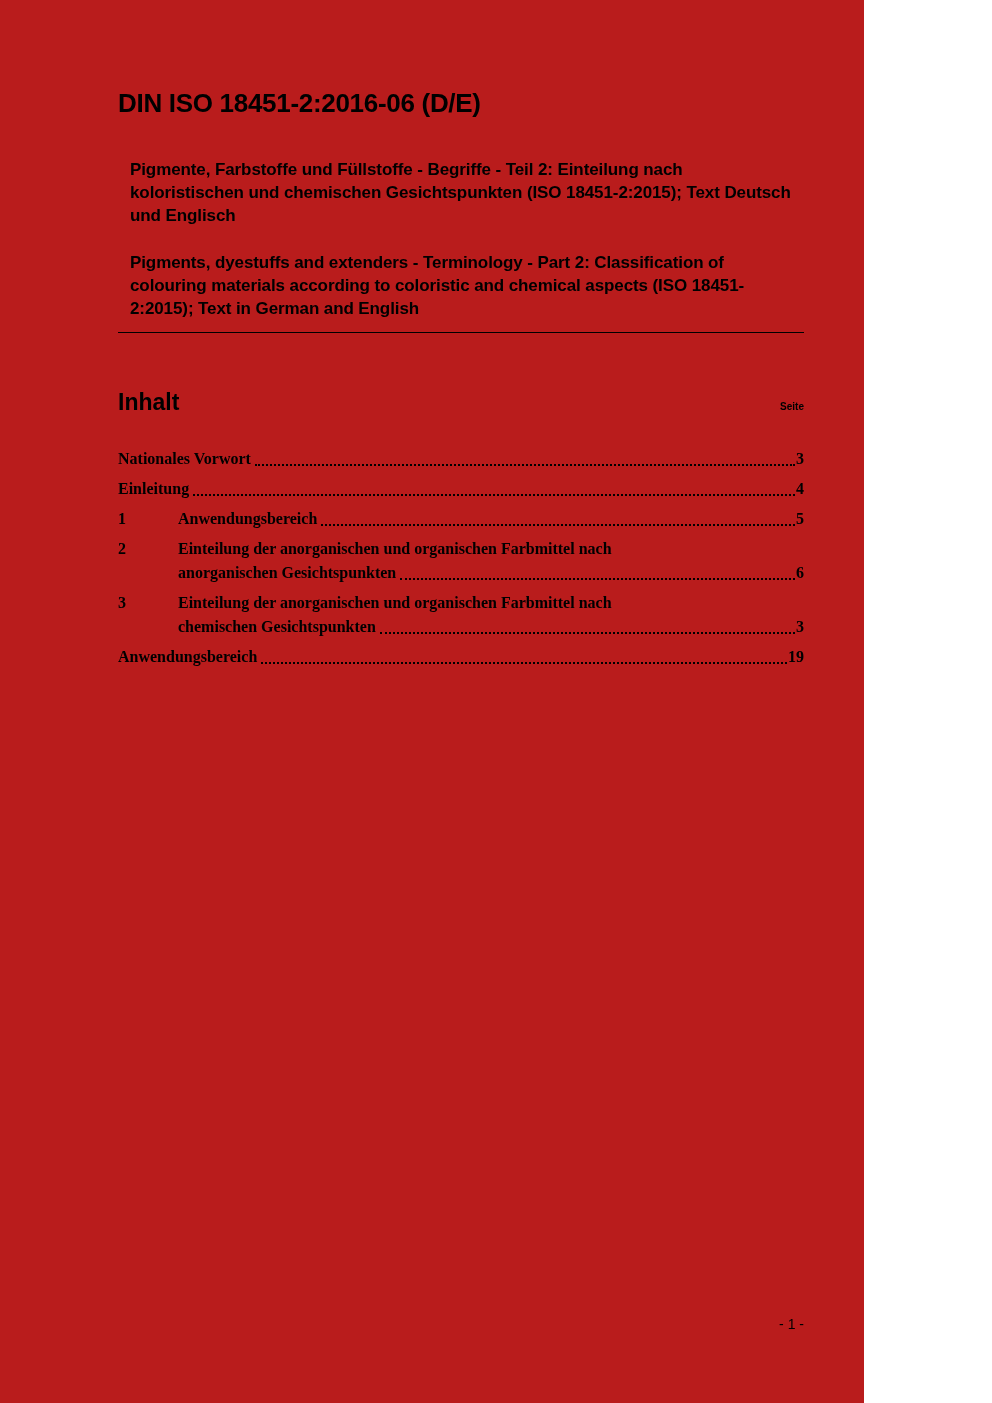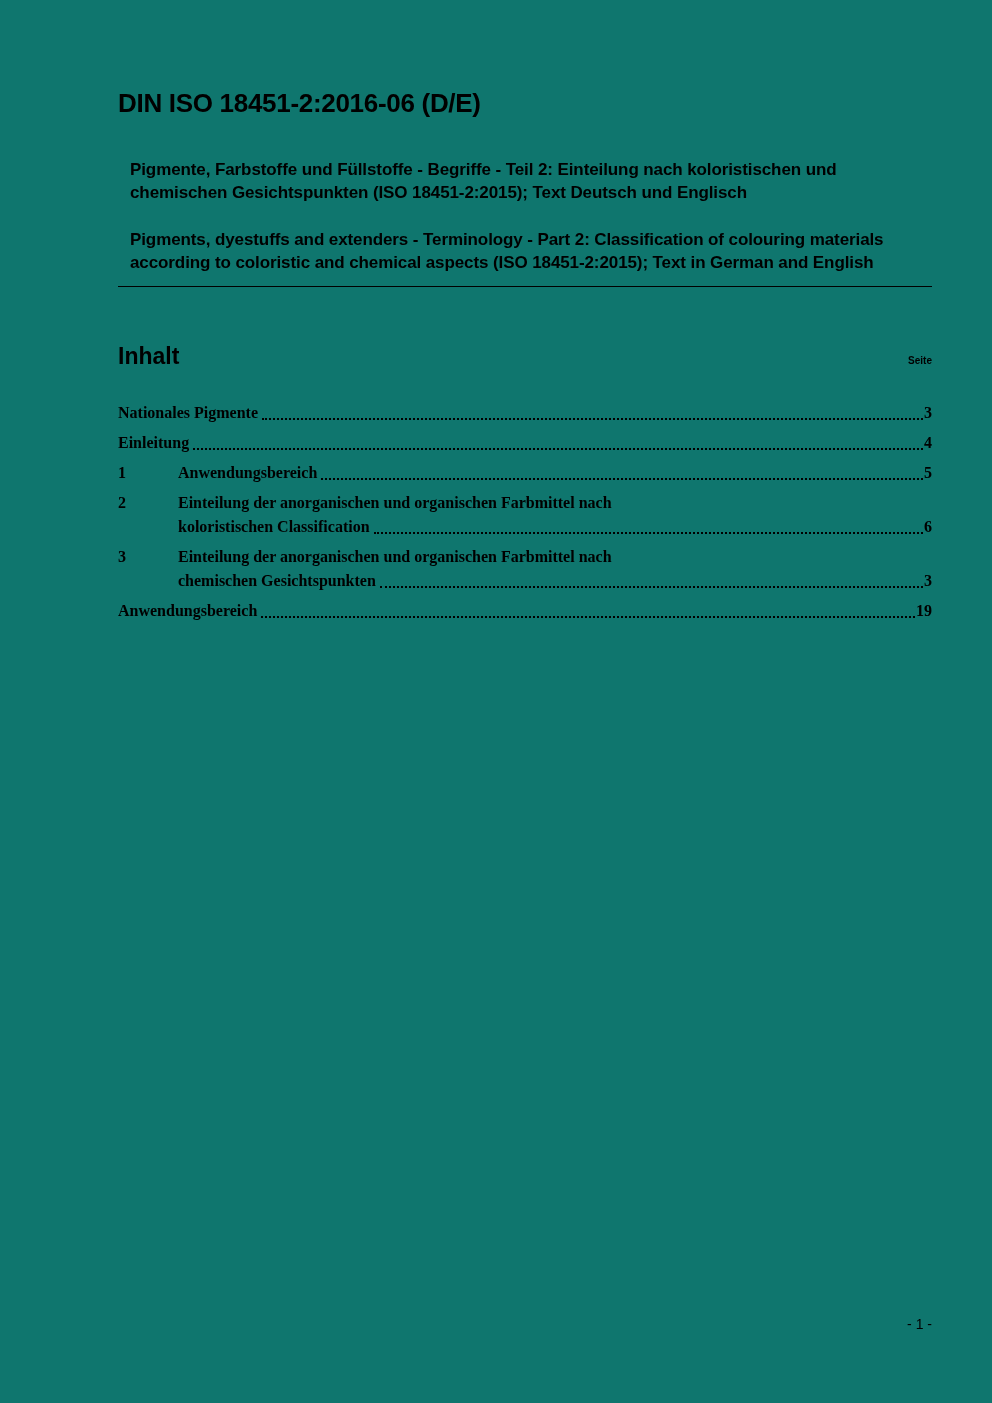--- a/index.html
+++ b/index.html
@@ -2,23 +2,23 @@
 <html><head>
 <meta charset="utf-8">
 <style>
   html, body {
     margin: 0;
     padding: 0;
     background: #ffffff;
   }
   .page {
     position: relative;
-    width: 992px;
+    width: 864px;
     height: 1403px;
-    background: #0f766e;
+    background: #b91c1c;
     color: #000000;
     box-sizing: border-box;
     overflow: hidden;
   }
   .content {
     position: absolute;
     left: 118px;
     right: 60px;
     top: 0;
   }
@@ -122,21 +122,21 @@
 
     <div class="toc-header">
       <h2 class="toc-heading">Inhalt</h2>
       <span class="page-col-label">Seite</span>
     </div>
 
     <div class="toc">
 
       <div class="toc-entry">
         <div class="toc-line">
-          <span class="toc-label">Nationales Pigmente</span>
+          <span class="toc-label">Nationales Vorwort</span>
           <span class="leader"></span>
           <span class="toc-page">3</span>
         </div>
       </div>
 
       <div class="toc-entry">
         <div class="toc-line">
           <span class="toc-label">Einleitung</span>
           <span class="leader"></span>
           <span class="toc-page">4</span>
@@ -152,21 +152,21 @@
         </div>
       </div>
 
       <div class="toc-entry">
         <div class="toc-line">
           <span class="toc-num">2</span>
           <span class="toc-label">Einteilung der anorganischen und organischen Farbmittel nach</span>
         </div>
         <div class="toc-line">
           <span class="toc-num"></span>
-          <span class="toc-label">koloristischen Classification</span>
+          <span class="toc-label">anorganischen Gesichtspunkten</span>
           <span class="leader"></span>
           <span class="toc-page">6</span>
         </div>
       </div>
 
       <div class="toc-entry">
         <div class="toc-line">
           <span class="toc-num">3</span>
           <span class="toc-label">Einteilung der anorganischen und organischen Farbmittel nach</span>
         </div>

